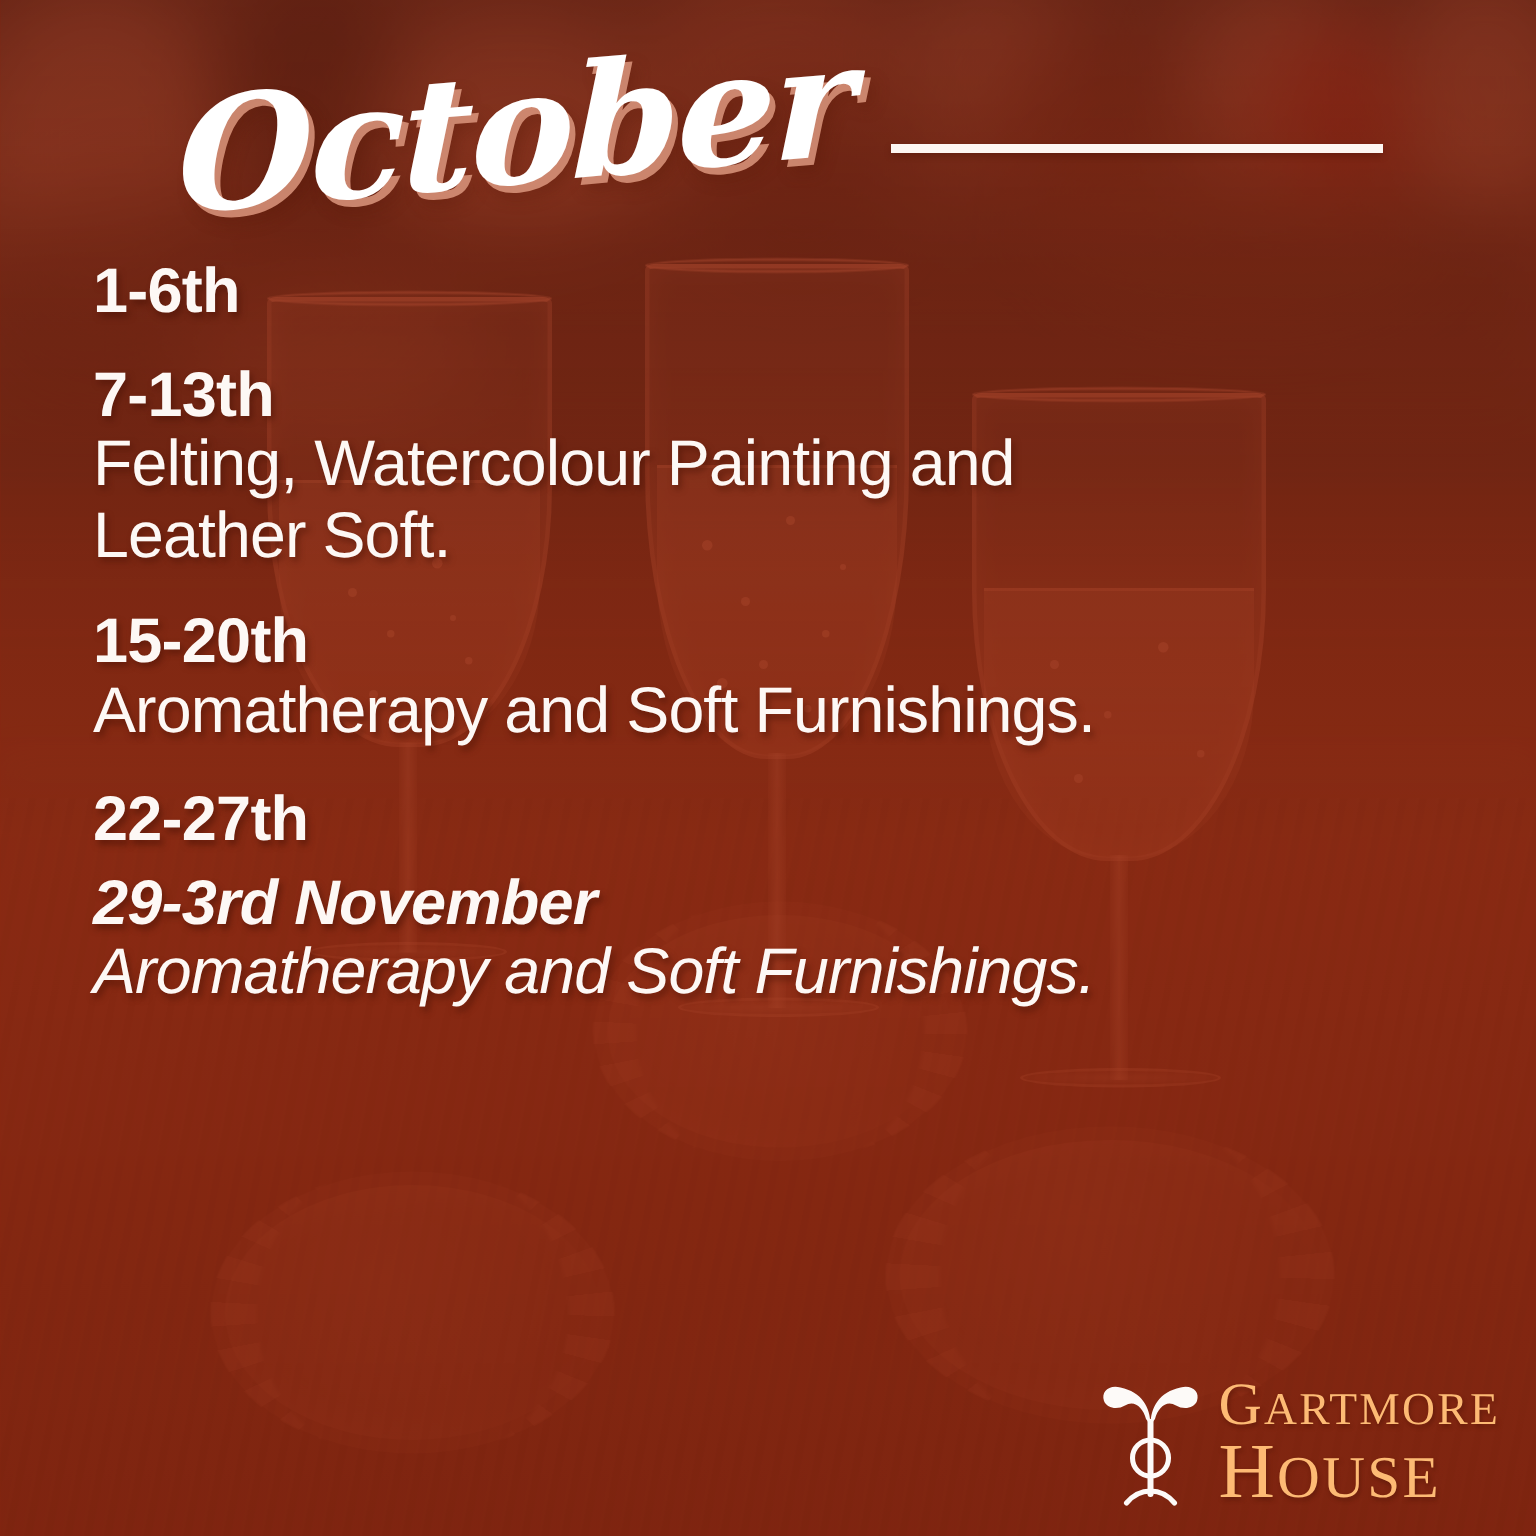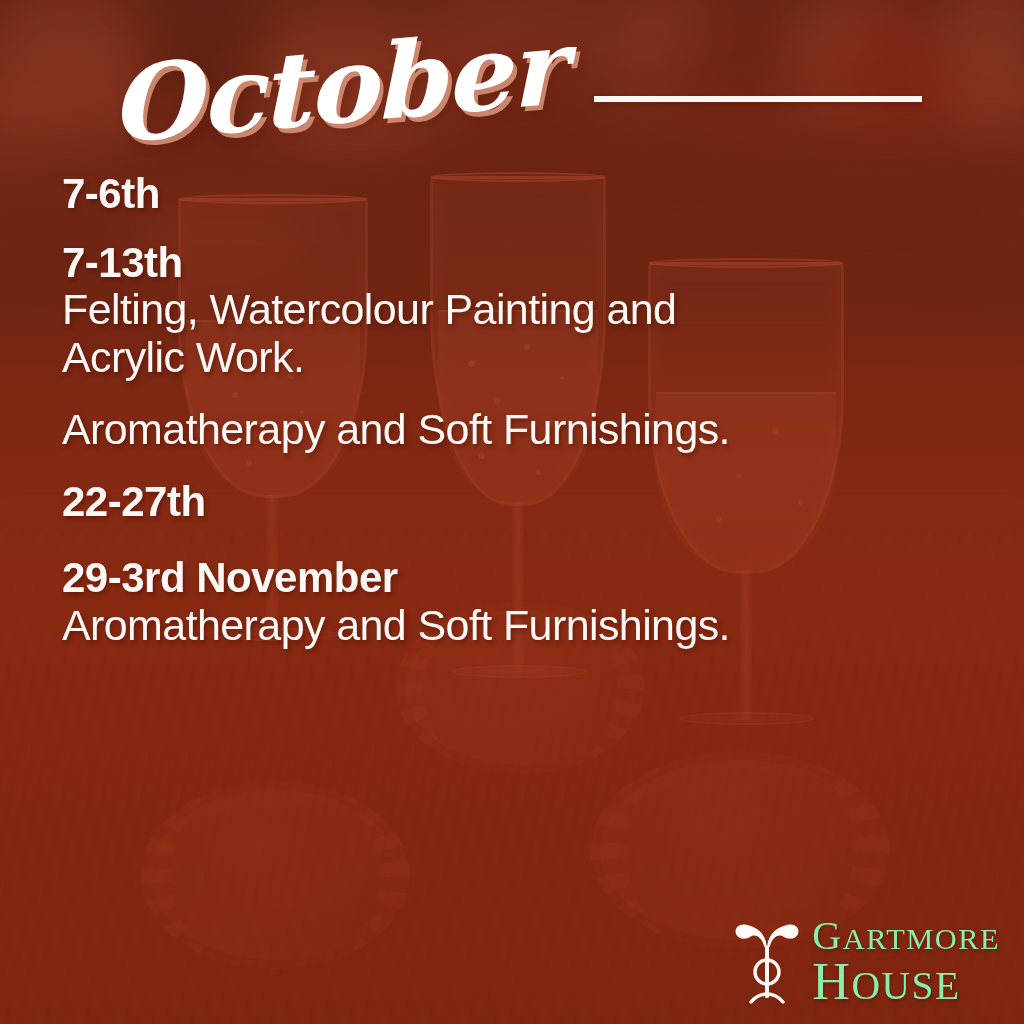--- a/index.html
+++ b/index.html
@@ -206,33 +206,33 @@
     color:#fdf8f5;
     letter-spacing:-.6px;
     text-shadow:2px 3px 4px rgba(74,18,6,.55);
     white-space:pre-line;
   }
 
   
   .e1{ margin-bottom:24px; }
   .e2{ margin-bottom:24px; }
   .e3{ margin-bottom:26px; }
-  .e4{ margin-bottom:32px; }
-  .e5{ margin-bottom:0; }
+  .e4{ margin-bottom:11px; }
+  .e5{ margin-bottom:0;font-style:italic; }
 
   
   .logo{
     position:absolute; right:24px; bottom:16px;
     display:flex; align-items:center; gap:12px;
   }
   .logo-mark{ width:66px; height:92px; flex:0 0 auto; }
   .logo-text{
     display:flex; flex-direction:column;
     font-family:"Liberation Serif", serif;
-    color:#86efac;
+    color:#fdba74;
     line-height:1.0;
     text-shadow:1px 2px 3px rgba(70,18,6,.45);
   }
   .logo-line1{ font-size:40px; letter-spacing:1.5px; }
   .logo-line2{ font-size:52px; letter-spacing:1.5px; }
   .sc{ font-size:.76em; }
 </style>
 </head>
 <body>
 
@@ -310,30 +310,31 @@
 
   <div class="content">
 
     <div class="title">October</div>
 
     <div class="rule"></div>
 
     <div class="entries">
 
       <div class="entry e1">
-        <div class="entry-date">7-6th</div>
+        <div class="entry-date">1-6th</div>
       </div>
 
       <div class="entry e2">
         <div class="entry-date">7-13th</div>
         <div class="entry-desc">Felting, Watercolour Painting and
-Acrylic Work.</div>
+Leather Soft.</div>
       </div>
 
       <div class="entry e3">
+        <div class="entry-date">15-20th</div>
         <div class="entry-desc">Aromatherapy and Soft Furnishings.</div>
       </div>
 
       <div class="entry e4">
         <div class="entry-date">22-27th</div>
       </div>
 
       <div class="entry e5">
         <div class="entry-date">29-3rd November</div>
         <div class="entry-desc">Aromatherapy and Soft Furnishings.</div>

